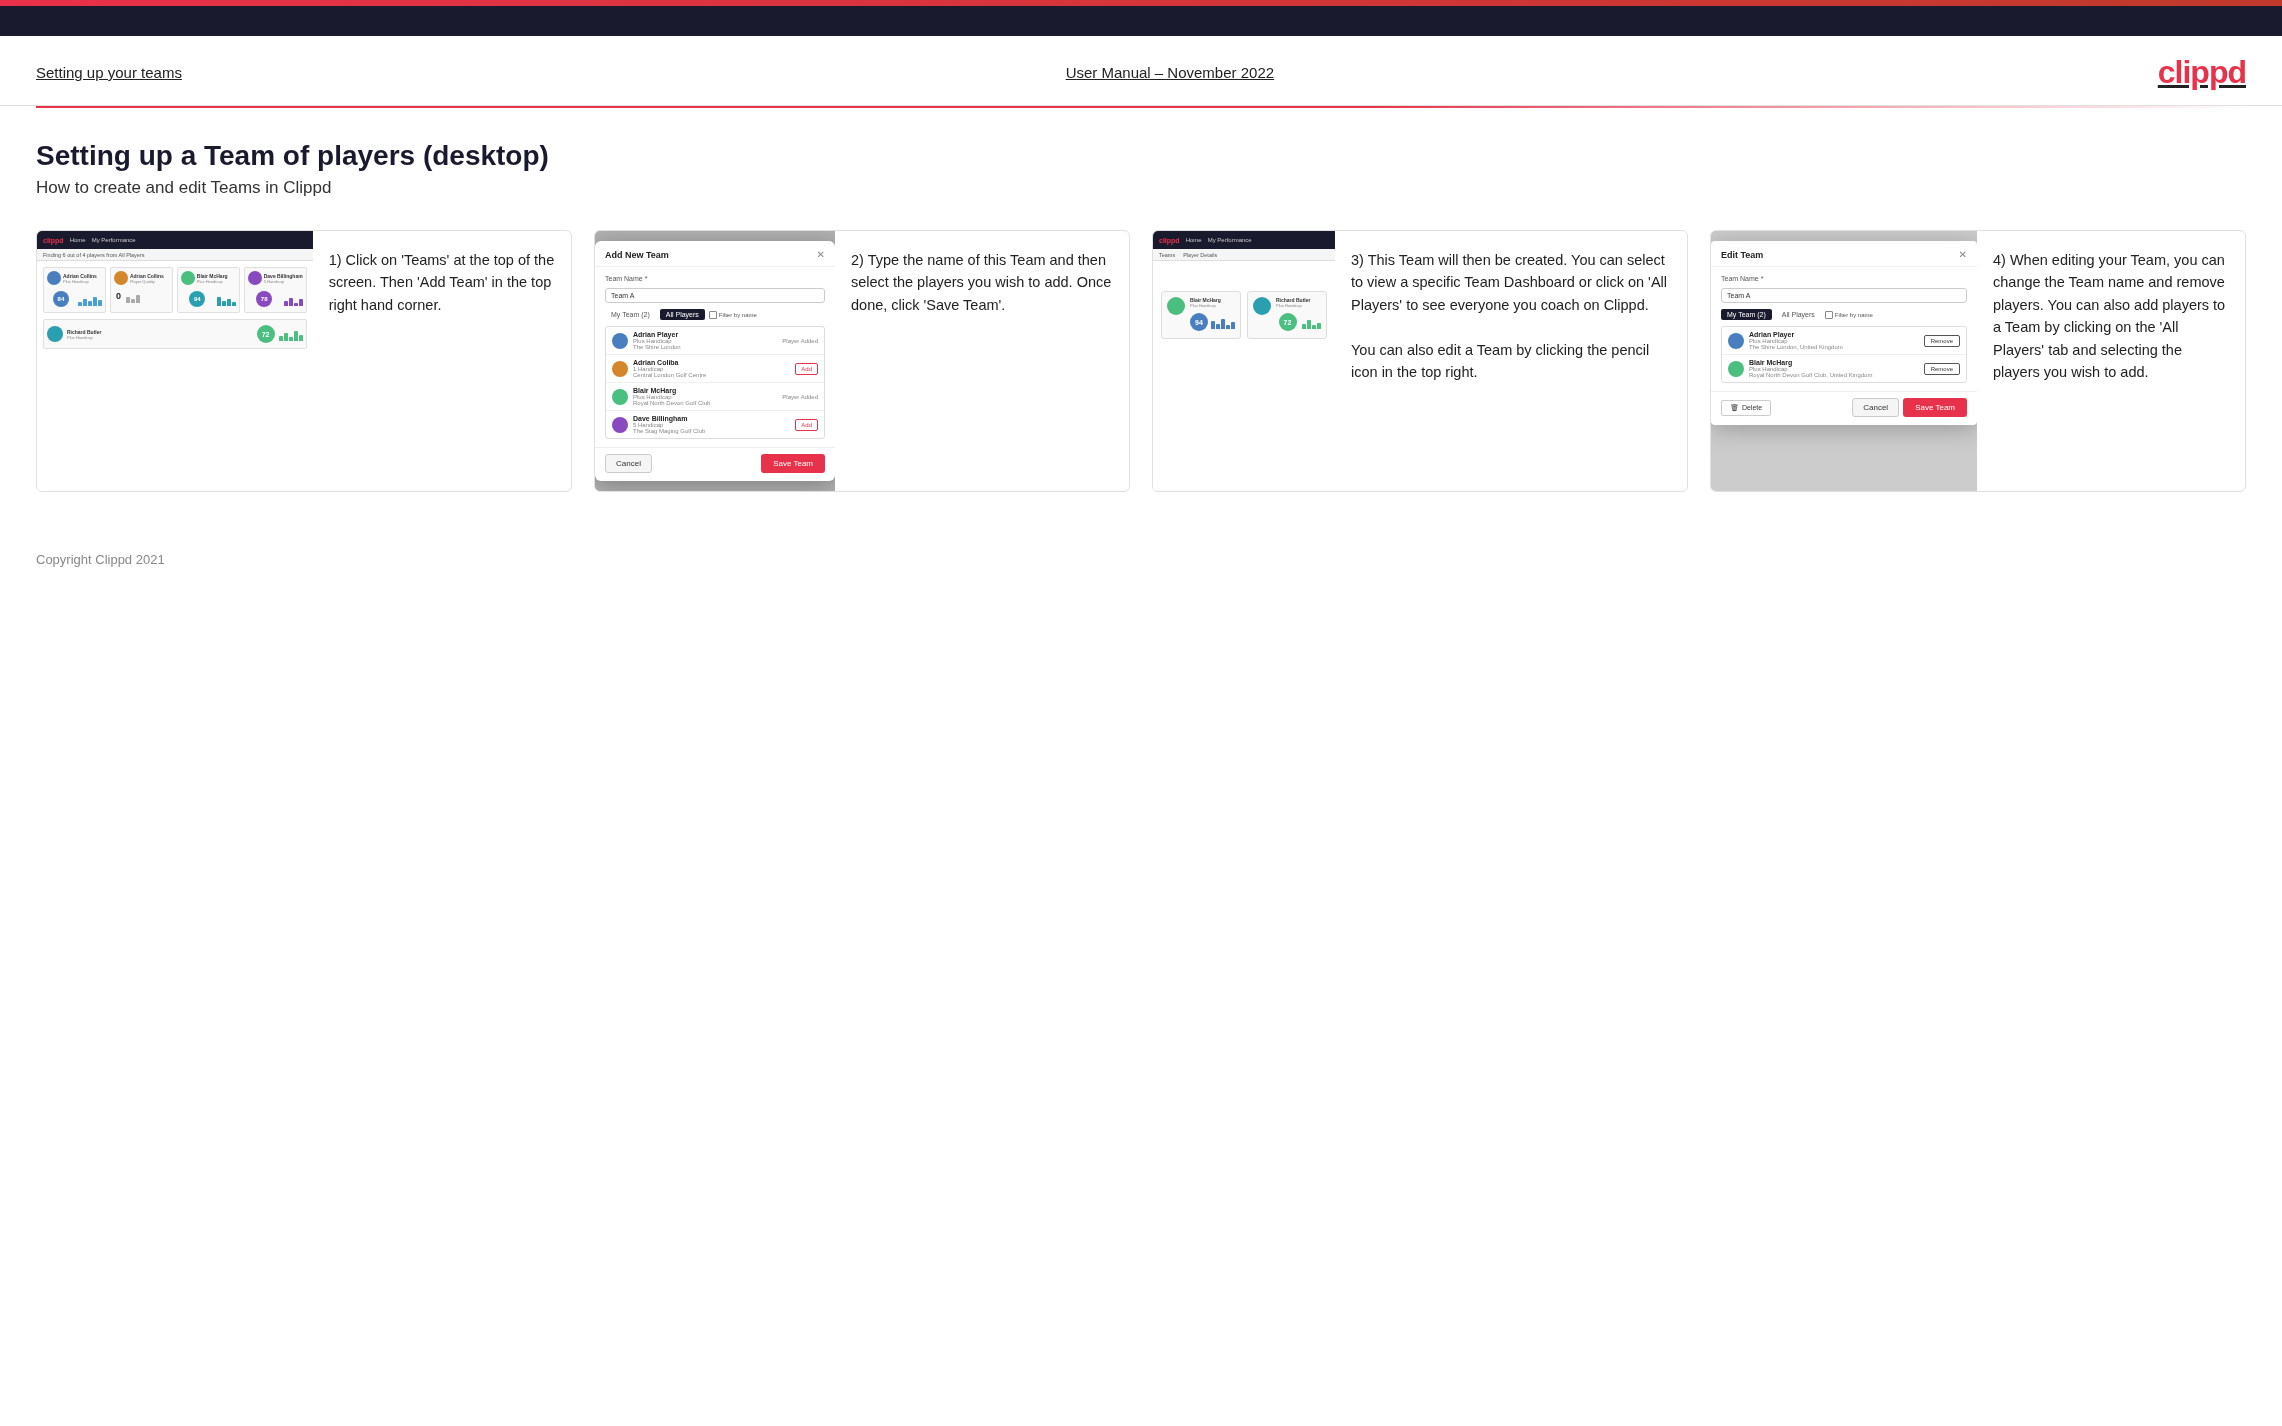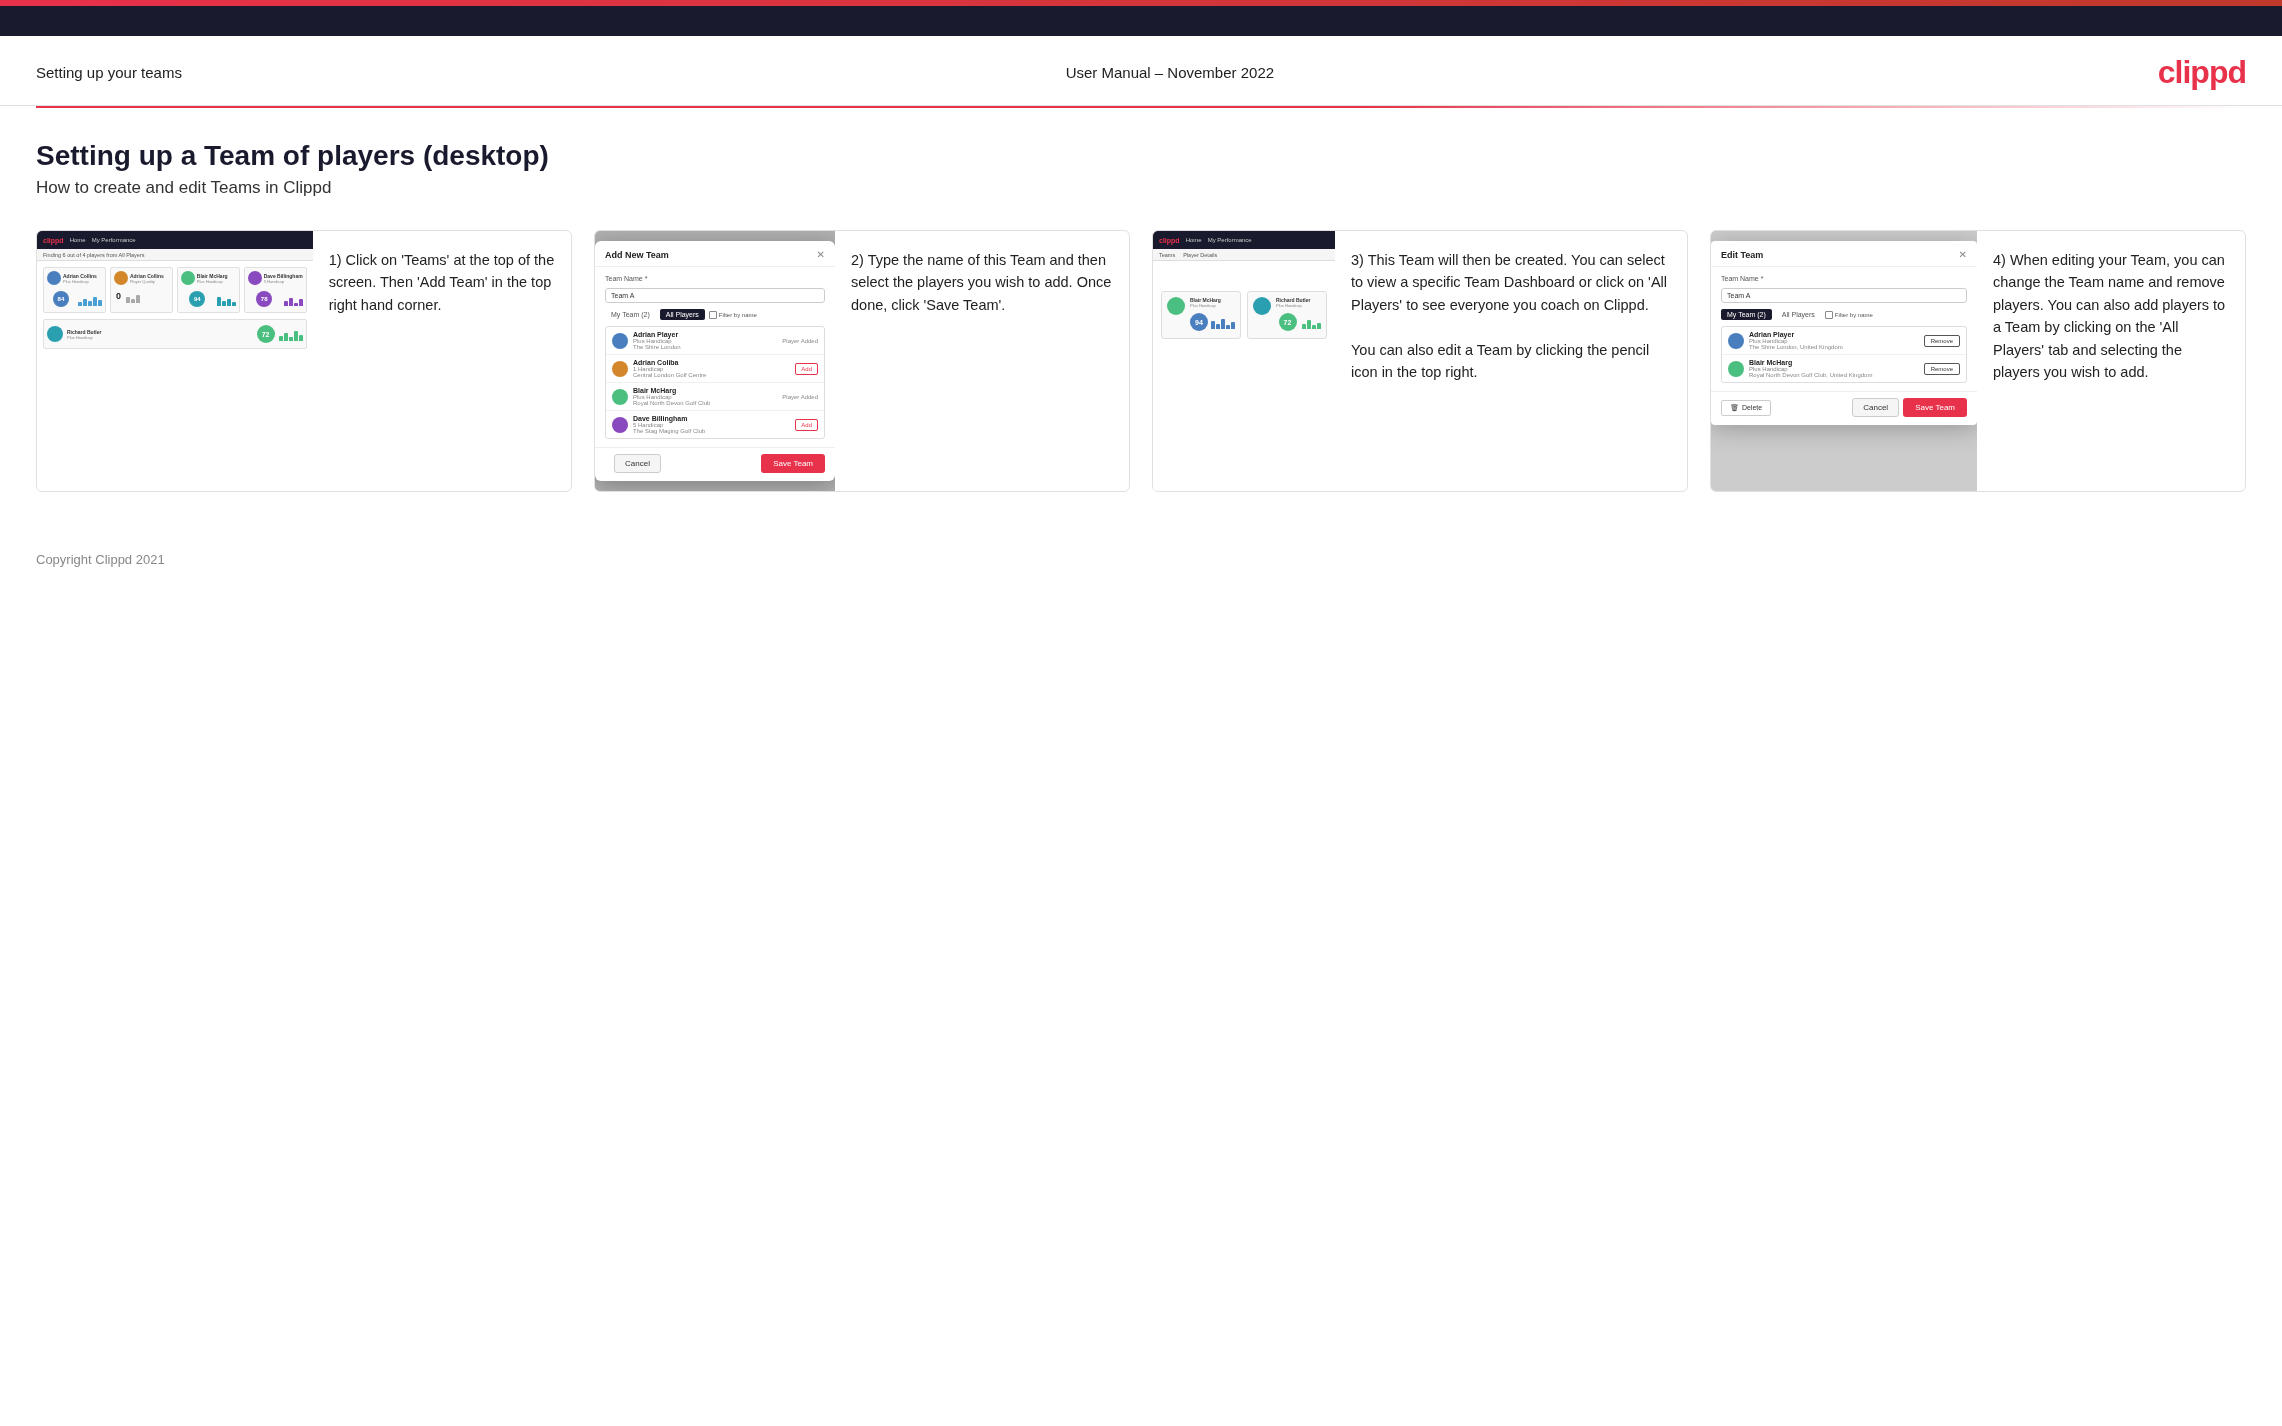--- a/index.html
+++ b/index.html
@@ -21,20 +21,21 @@
       background: linear-gradient(to right, #e8314a, #c0392b);
     }
 
     
     .header {
       display: flex;
       align-items: center;
       justify-content: space-between;
       padding: 18px 36px 14px 36px;
       border-bottom: 1.5px solid #e0e0e0;
+      text-decoration: underline;
     }
     .header-left {
       font-size: 15px;
       color: #222;
     }
     .header-center {
       font-size: 15px;
       color: #222;
     }
     .header-logo {
@@ -335,21 +336,20 @@
       border-top: 1px solid #eee;
     }
     .mock-btn-cancel {
       font-size: 8px;
       padding: 4px 10px;
       border: 1px solid #ccc;
       border-radius: 3px;
       background: #f5f5f5;
       color: #333;
       cursor: pointer;
-      margin-left: 9px;
     }
     .mock-btn-save {
       font-size: 8px;
       padding: 4px 12px;
       border: none;
       border-radius: 3px;
       background: #e8314a;
       color: #fff;
       cursor: pointer;
     }

